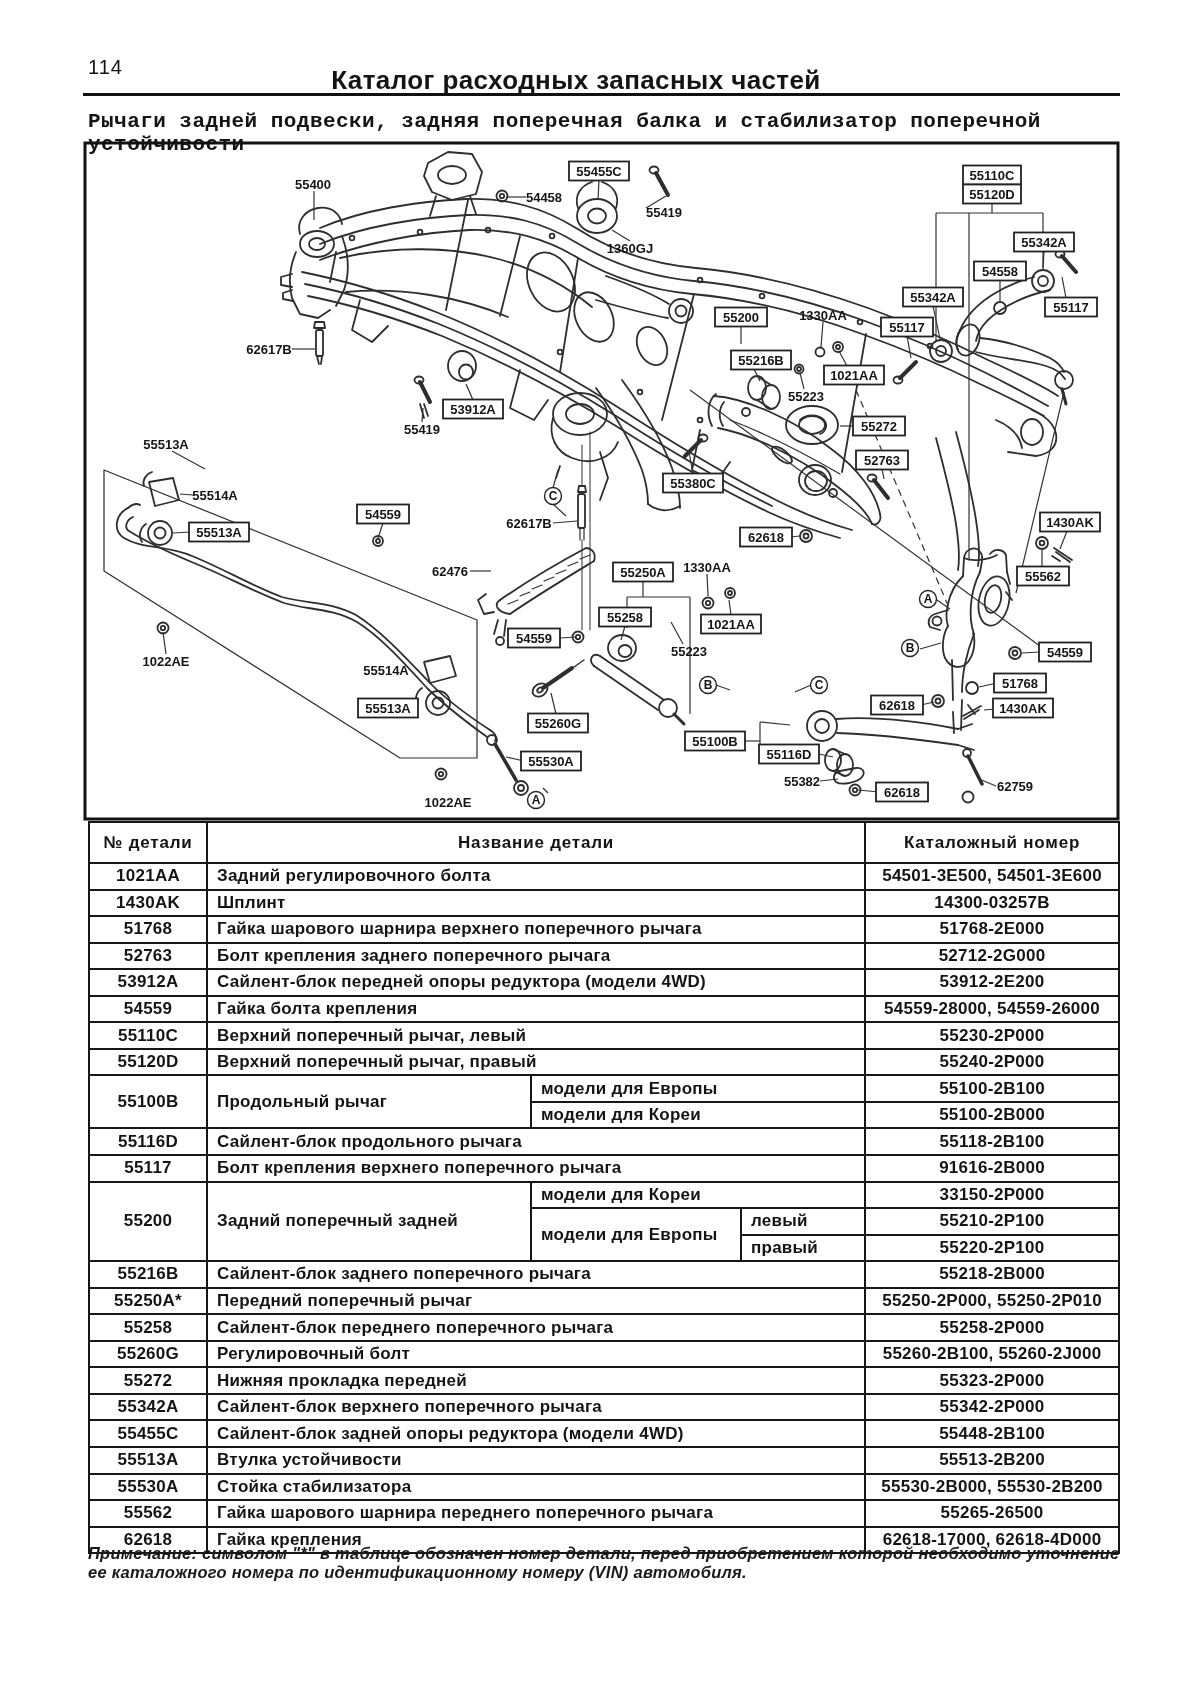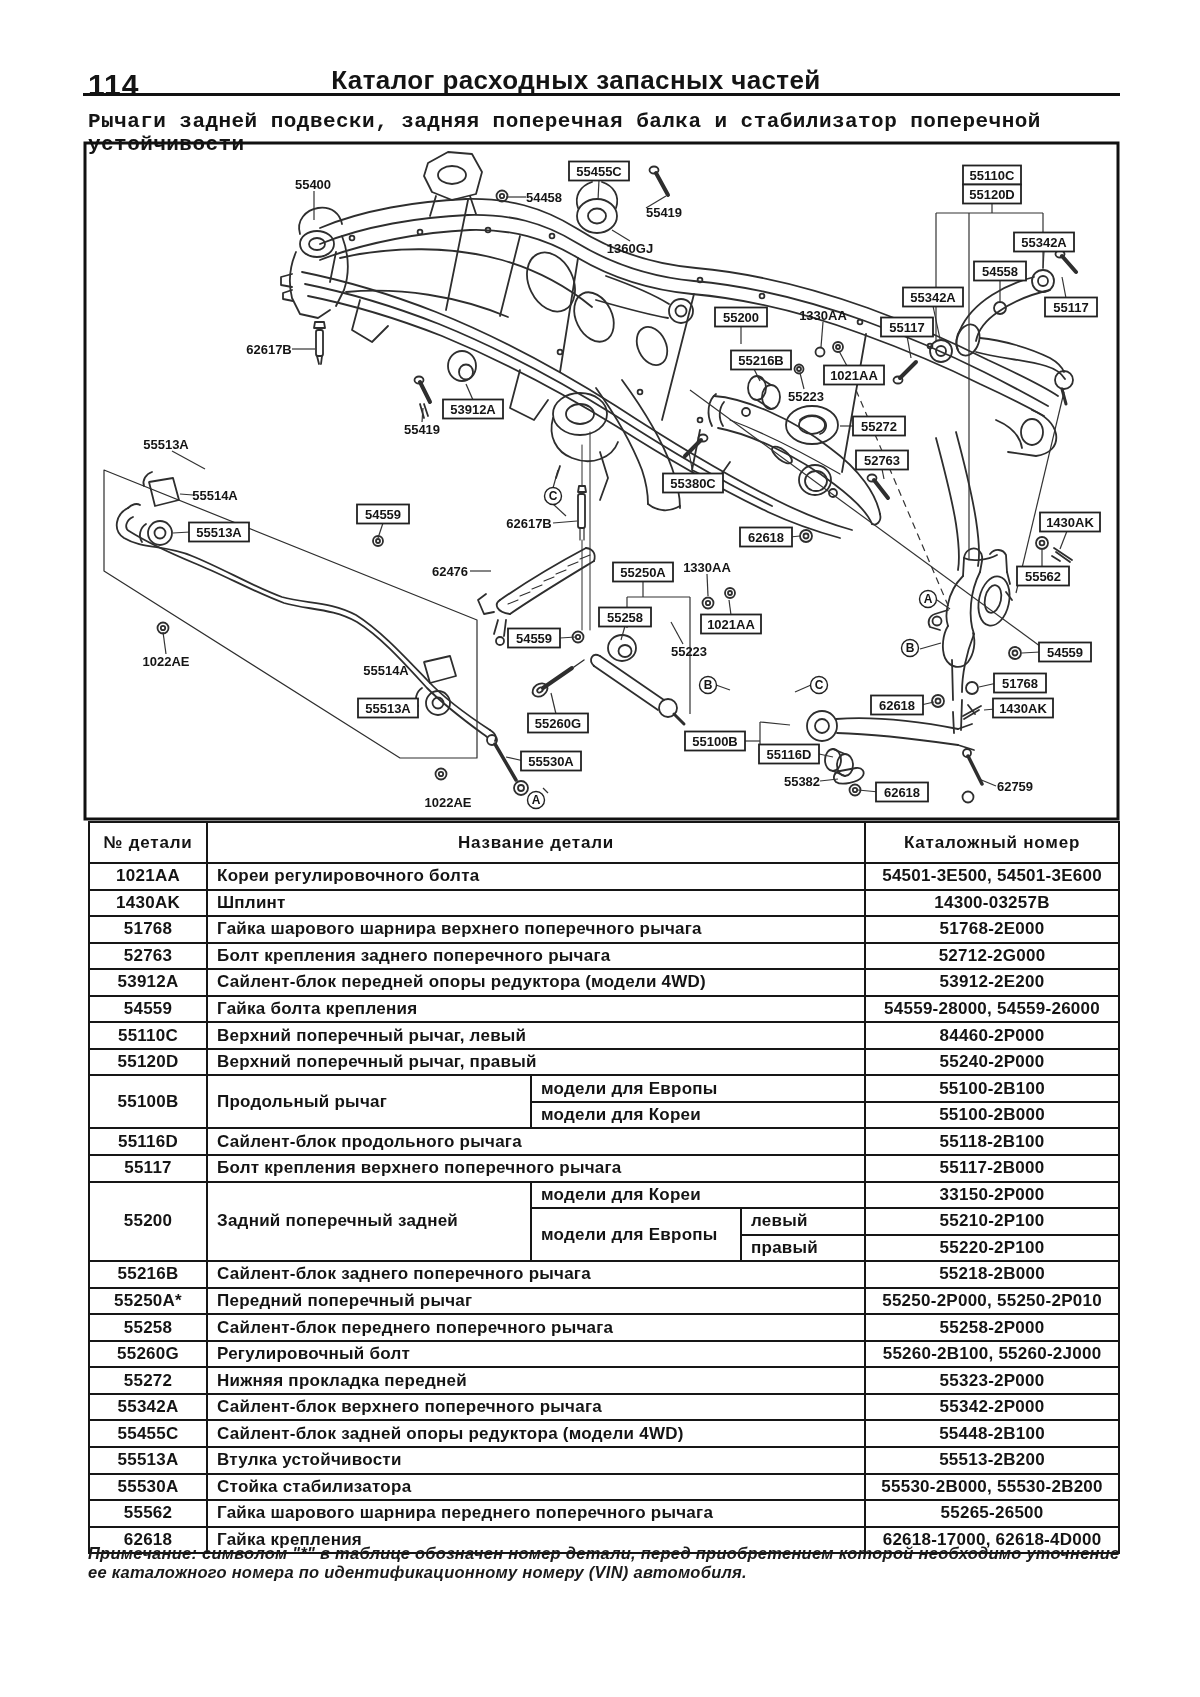--- a/index.html
+++ b/index.html
@@ -1,19 +1,19 @@
 <!DOCTYPE html>
 <html><head>
 <meta charset="utf-8">
 <style>
   html,body{margin:0;padding:0;}
   body{width:1200px;height:1697px;background:#ffffff;position:relative;
        font-family:"Liberation Sans",sans-serif;color:#141414;}
   .abs{position:absolute;}
-  #pagenum{left:88px;top:68px;font-size:30px;font-weight:bold;letter-spacing:1px;}
+  #pagenum{left:88px;top:56px;font-size:20px;font-weight:normal;letter-spacing:1px;}
   #title{left:0;top:65px;width:1152px;text-align:center;font-size:26px;font-weight:bold;letter-spacing:0.4px;}
   #rule{left:83px;top:93px;width:1037px;height:3px;background:#111;}
   #subtitle{left:88px;top:110px;font-size:21px;font-weight:bold;letter-spacing:0.45px;font-family:Liberation Mono, monospace;}
   table{border-collapse:collapse;table-layout:fixed;}
   #parts{position:absolute;left:88px;top:821px;width:1030px;}
   #parts td{border:2px solid #161616;padding:0 2px 0 9px;font-size:17px;letter-spacing:0.25px;font-weight:bold;
             overflow:hidden;white-space:nowrap;}
   #parts td.c{text-align:center;padding:0 2px;}
   #parts tr{height:26.55px;}
   #parts tr.hd{height:41px;}
@@ -429,21 +429,21 @@
       <col style="width:254px">
 </colgroup>
 <tbody>
       <tr class="hd">
         <td class="hd">№ детали</td>
         <td class="hd" colspan="3">Название детали</td>
         <td class="hd">Каталожный номер</td>
       </tr>
 <tr>
         <td class="c">1021AA</td>
-        <td colspan="3">Кореи регулировочного болта</td>
+        <td colspan="3">Задний регулировочного болта</td>
         <td class="c">54501-3E500, 54501-3E600</td>
       </tr>
 <tr>
         <td class="c">1430AK</td>
         <td colspan="3">Шплинт</td>
         <td class="c">14300-03257B</td>
       </tr>
 <tr>
         <td class="c">51768</td>
         <td colspan="3">Гайка шарового шарнира верхнего поперечного рычага</td>
@@ -460,21 +460,21 @@
         <td class="c">53912-2E200</td>
       </tr>
 <tr>
         <td class="c">54559</td>
         <td colspan="3">Гайка болта крепления</td>
         <td class="c">54559-28000, 54559-26000</td>
       </tr>
 <tr>
         <td class="c">55110C</td>
         <td colspan="3">Верхний поперечный рычаг, левый</td>
-        <td class="c">84460-2P000</td>
+        <td class="c">55230-2P000</td>
       </tr>
 <tr>
         <td class="c">55120D</td>
         <td colspan="3">Верхний поперечный рычаг, правый</td>
         <td class="c">55240-2P000</td>
       </tr>
 <tr>
         <td class="c" rowspan="2">55100B</td>
         <td rowspan="2">Продольный рычаг</td>
         <td colspan="2">модели для Европы</td>
@@ -485,21 +485,21 @@
         <td class="c">55100-2B000</td>
       </tr>
 <tr>
         <td class="c">55116D</td>
         <td colspan="3">Сайлент-блок продольного рычага</td>
         <td class="c">55118-2B100</td>
       </tr>
 <tr>
         <td class="c">55117</td>
         <td colspan="3">Болт крепления верхнего поперечного рычага</td>
-        <td class="c">55117-2B000</td>
+        <td class="c">91616-2B000</td>
       </tr>
 <tr>
         <td class="c" rowspan="3">55200</td>
         <td rowspan="3">Задний поперечный задней</td>
         <td colspan="2">модели для Кореи</td>
         <td class="c">33150-2P000</td>
       </tr>
 <tr>
         <td rowspan="2">модели для Европы</td>
         <td>левый</td>

